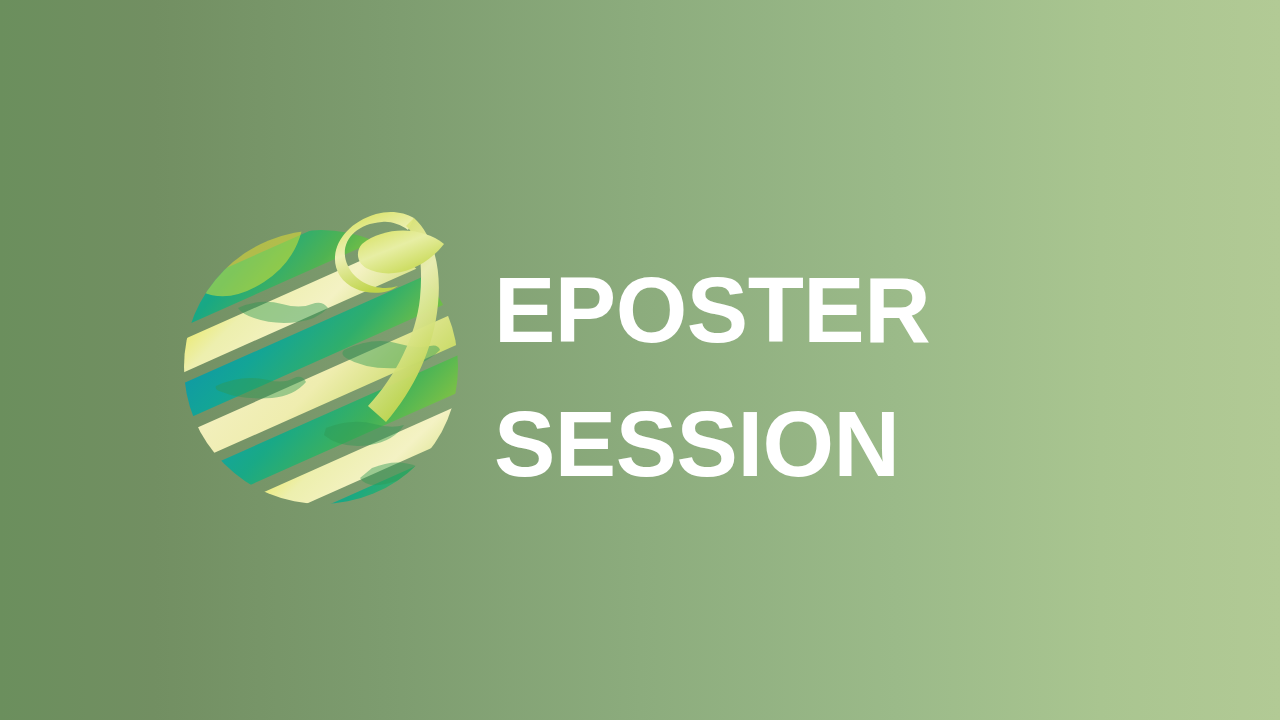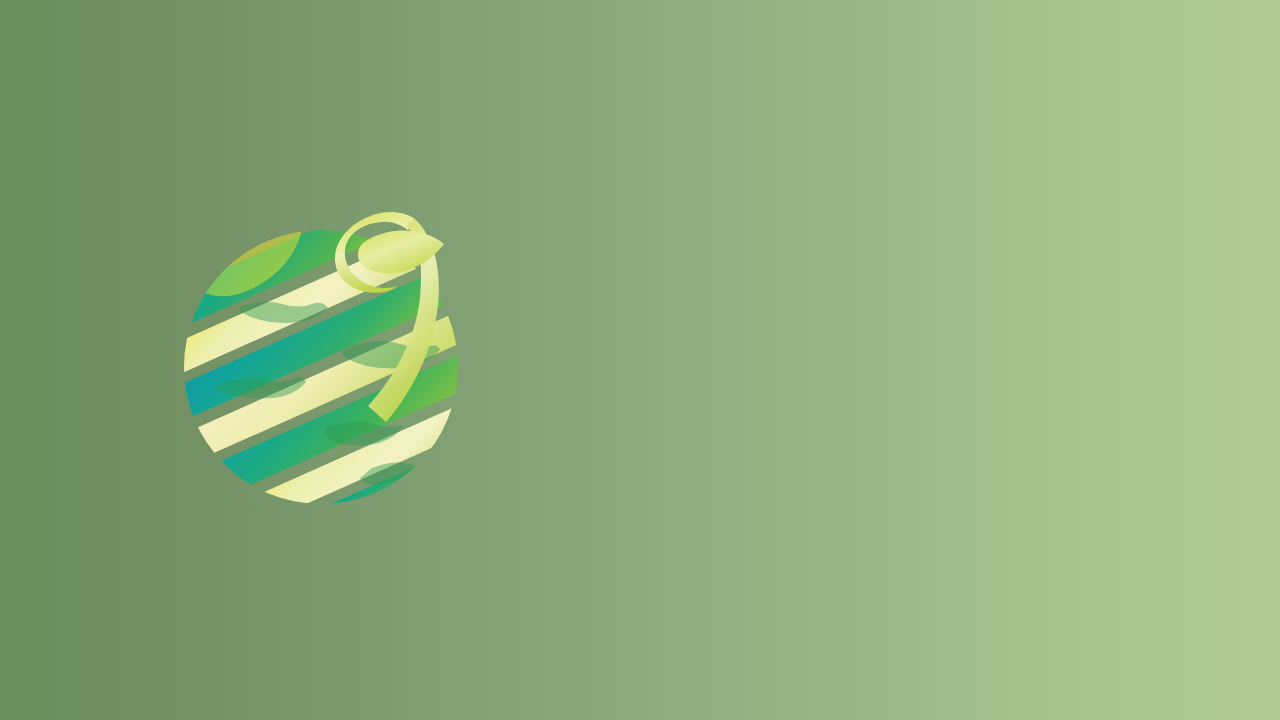--- a/index.html
+++ b/index.html
@@ -166,15 +166,17 @@
 
         <path d="M186 44
                  C 208 26, 246 26, 268 44
                  C 246 72, 212 80, 190 68
                  C 180 62, 180 50, 186 44 Z" fill="url(#gLeaf)"></path>
       </g>
     </svg>
   </div>
 
   <div id="title-block">
+    <span class="title-line">EPOSTER</span>
+    <span class="title-line">SESSION</span>
   </div>
 
 </div>
 
 </body></html>

